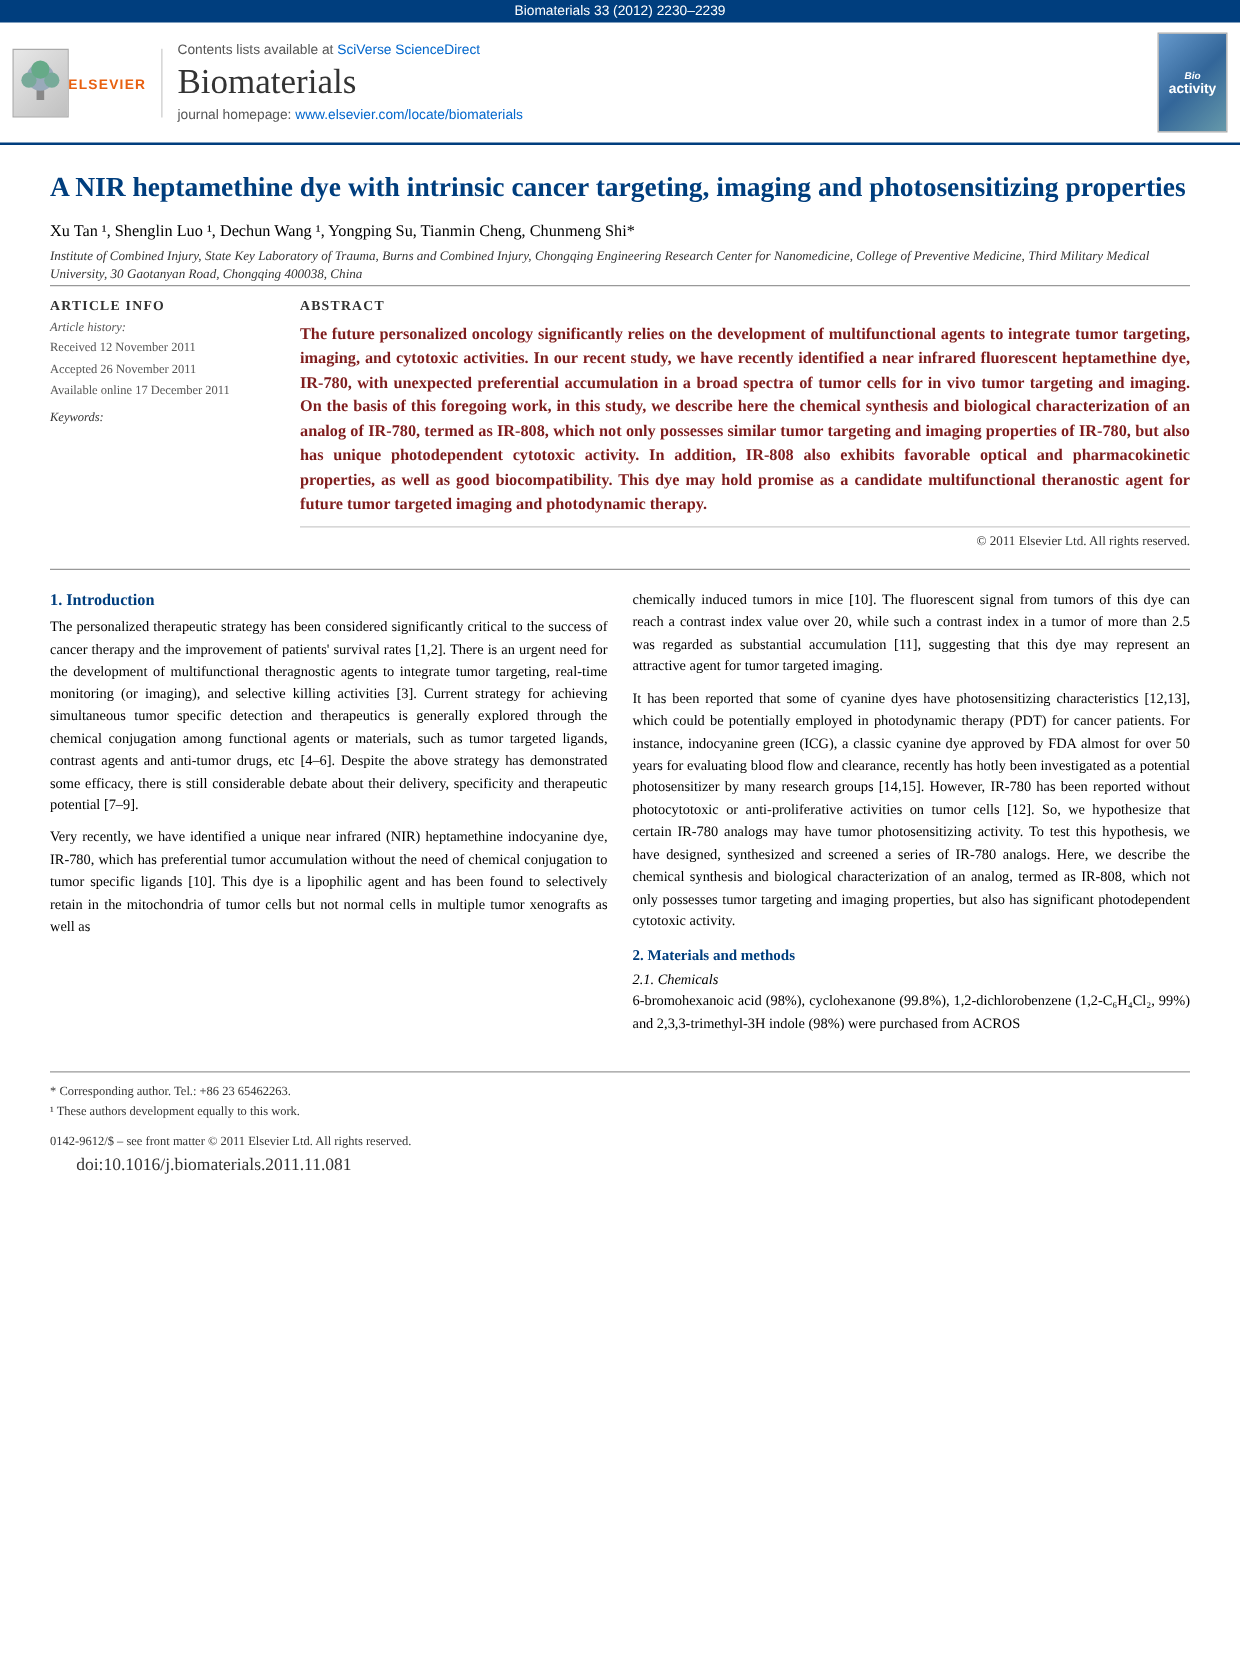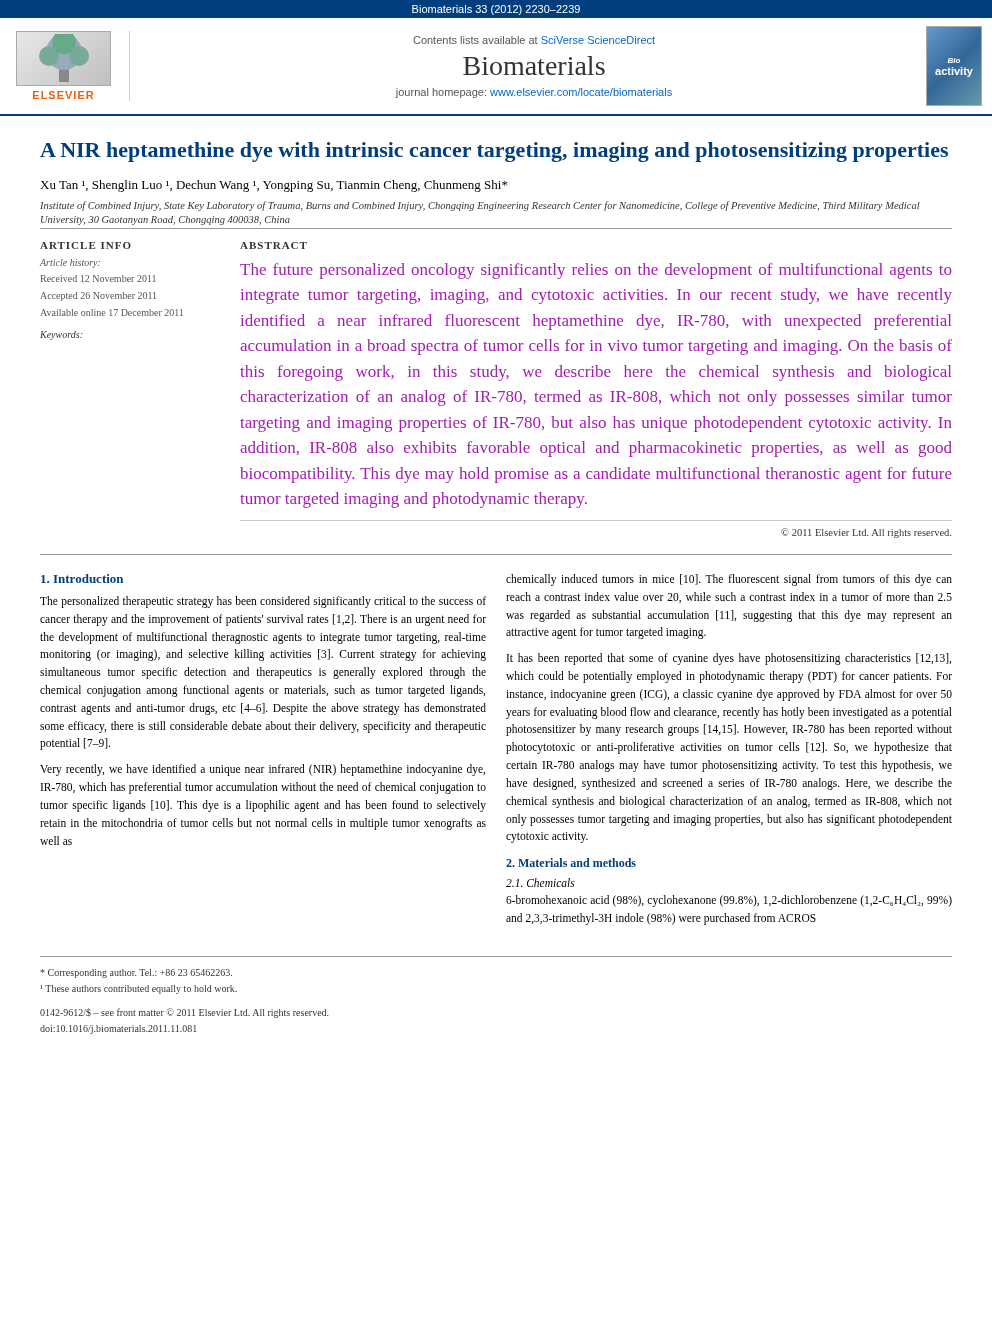--- a/index.html
+++ b/index.html
@@ -21,21 +21,21 @@
     }
     .journal-header {
       display: flex;
       align-items: center;
       border-bottom: 2px solid #003e7e;
       padding: 8px 10px;
     }
     .elsevier-logo {
       width: 120px;
       display: flex;
-      flex-direction: column;
+      flex-direction: row;
       align-items: center;
       border-right: 1px solid #ccc;
       padding-right: 12px;
       margin-right: 12px;
     }
     .elsevier-logo .logo-box {
       width: 95px;
       height: 55px;
       background: linear-gradient(135deg, #e8e8e8, #c0c0c0);
       display: flex;
@@ -48,21 +48,21 @@
     .elsevier-text {
       font-size: 11px;
       color: #e86010;
       font-family: Arial, sans-serif;
       font-weight: bold;
       margin-top: 3px;
       letter-spacing: 1px;
     }
     .journal-center {
       flex: 1;
-      text-align: center;
+      text-align: left;
     }
     .sciverse-link {
       font-size: 11px;
       color: #555;
       font-family: Arial, sans-serif;
     }
     .sciverse-link a {
       color: #0066cc;
       text-decoration: none;
     }
@@ -159,24 +159,25 @@
       color: #333;
       margin-top: 8px;
       margin-bottom: 3px;
     }
     .keywords-list {
       font-size: 10px;
       color: #333;
       line-height: 1.7;
     }
     .abstract-text {
-      font-size: 17px;
+      font-size: 13px;
       line-height: 1.5;
-      color: #a21caf;
+      color: #7f1d1d;
       text-align: justify;
+      font-weight: bold;
     }
     .copyright {
       font-size: 10.5px;
       color: #333;
       text-align: right;
       margin-top: 8px;
       padding-top: 6px;
       border-top: 1px solid #ccc;
     }
     .divider {
@@ -210,22 +211,23 @@
     }
     .footnote-area {
       border-top: 1px solid #999;
       margin-top: 20px;
       padding-top: 8px;
       font-size: 10px;
       color: #333;
       line-height: 1.6;
     }
     .doi-line {
-      font-size: 10px;
-      color: #333;
+      font-size: 14px;
+      color: #333;
+      margin-left: 21px;
     }
     .sub-section-heading {
       font-size: 12px;
       font-weight: bold;
       color: #003e7e;
       margin: 10px 0 4px 0;
     }
     .sub-sub-heading {
       font-size: 11.5px;
       font-style: italic;
@@ -323,18 +325,18 @@
       <p class="body-text">It has been reported that some of cyanine dyes have photosensitizing characteristics [12,13], which could be potentially employed in photodynamic therapy (PDT) for cancer patients. For instance, indocyanine green (ICG), a classic cyanine dye approved by FDA almost for over 50 years for evaluating blood flow and clearance, recently has hotly been investigated as a potential photosensitizer by many research groups [14,15]. However, IR-780 has been reported without photocytotoxic or anti-proliferative activities on tumor cells [12]. So, we hypothesize that certain IR-780 analogs may have tumor photosensitizing activity. To test this hypothesis, we have designed, synthesized and screened a series of IR-780 analogs. Here, we describe the chemical synthesis and biological characterization of an analog, termed as IR-808, which not only possesses tumor targeting and imaging properties, but also has significant photodependent cytotoxic activity.</p>
       <div class="sub-section-heading">2. Materials and methods</div>
       <div class="sub-sub-heading">2.1. Chemicals</div>
       <p class="body-text">6-bromohexanoic acid (98%), cyclohexanone (99.8%), 1,2-dichlorobenzene (1,2-C₆H₄Cl₂, 99%) and 2,3,3-trimethyl-3H indole (98%) were purchased from ACROS</p>
     </div>
 
   </div>
 
   <div class="footnote-area">
     <div>* Corresponding author. Tel.: +86 23 65462263.</div>
-    <div>¹ These authors contributed equally to hold work.</div>
+    <div>¹ These authors development equally to this work.</div>
     <div style="margin-top:8px;">0142-9612/$ – see front matter © 2011 Elsevier Ltd. All rights reserved.</div>
     <div class="doi-line">doi:10.1016/j.biomaterials.2011.11.081</div>
   </div>
 
 </div>
 
 </body></html>

